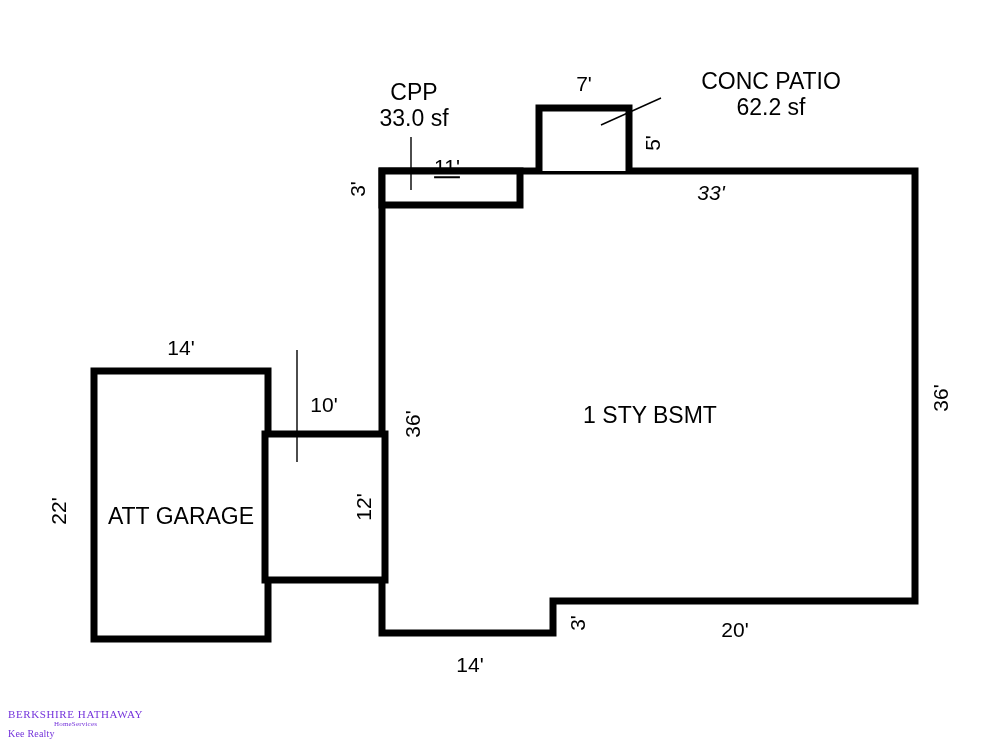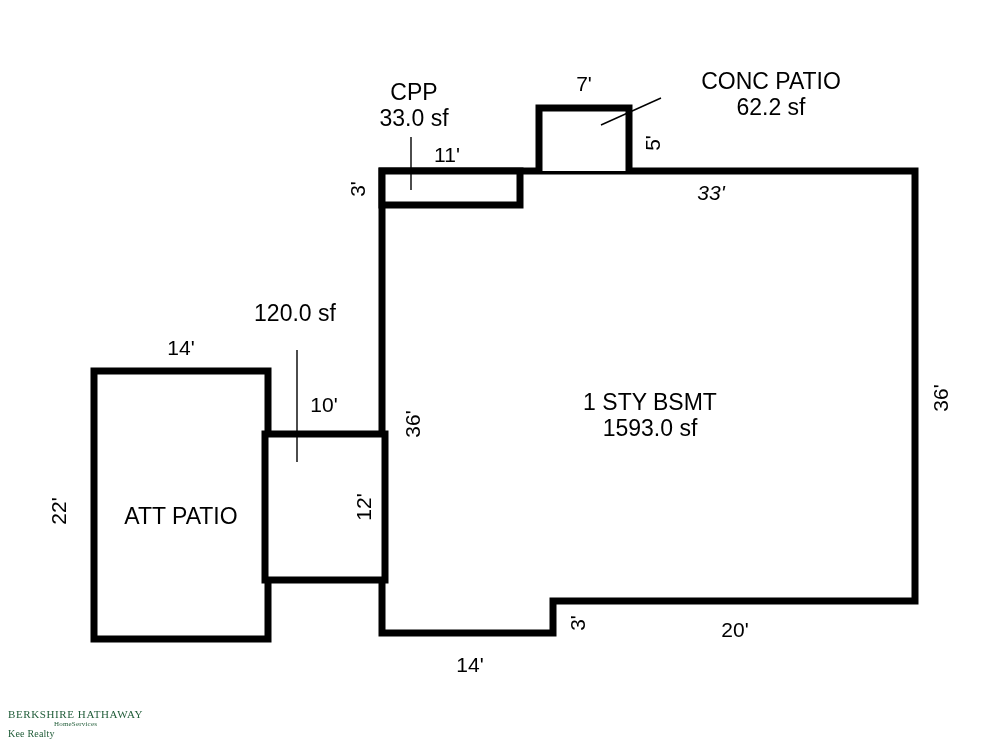--- a/index.html
+++ b/index.html
@@ -49,21 +49,21 @@
   }
   .dim-vert {
     font-size: 21px;
     transform: translate(-50%, -50%) rotate(-90deg);
     transform-origin: 50% 50%;
   }
   #watermark {
     position: absolute;
     left: 8px;
     top: 709px;
-    color: #14532d;
+    color: #6d28d9;
     opacity: 0.95;
     line-height: 1.06;
     font-family: "Liberation Serif", serif;
   }
   #watermark .wm-main {
     display: block;
     font-size: 11px;
     letter-spacing: 0.6px;
     text-align: left;
   }
@@ -97,39 +97,37 @@
     <g>
       <path id="leader-cpp" fill="none" stroke="#000000" stroke-width="1.4" d="M 411,137 L 411,190"></path>
       <path id="leader-breezeway" fill="none" stroke="#000000" stroke-width="1.4" d="M 297,350 L 297,462"></path>
       <path id="leader-patio" fill="none" stroke="#000000" stroke-width="1.4" d="M 601,125 L 661,98"></path>
     </g>
   </svg>
 
   <div id="area-labels">
       <div class="label area-label" style="left: 650px; top: 416px;">
         <span class="ln">1 STY BSMT</span>
-        <span class="ln">1593.0 sf</span>
       </div>
       <div class="label area-label" style="left: 181px; top: 517px;">
-        <span class="ln">ATT PATIO</span>
+        <span class="ln">ATT GARAGE</span>
       </div>
       <div class="label area-label" style="left: 295px; top: 314px;">
-        <span class="ln">120.0 sf</span>
       </div>
       <div class="label area-label" style="left: 414px; top: 106px;">
         <span class="ln">CPP</span>
         <span class="ln">33.0 sf</span>
       </div>
       <div class="label area-label" style="left: 759px; top: 95px; margin-left: 12px;">
         <span class="ln">CONC PATIO</span>
         <span class="ln">62.2 sf</span>
       </div>
     </div>
   <div id="dimension-labels">
-      <div class="label dim-label" style="left: 447px; top: 155px;">11'</div>
+      <div class="label dim-label" style="left: 447px; top: 167px; text-decoration: underline;">11'</div>
       <div class="label dim-vert" style="left: 358px; top: 189px;">3'</div>
       <div class="label dim-label" style="left: 584px; top: 84px;">7'</div>
       <div class="label dim-vert" style="left: 653px; top: 143px;">5'</div>
       <div class="label dim-label" style="left: 711px; top: 193px; font-style: italic;">33'</div>
       <div class="label dim-vert" style="left: 941px; top: 398px;">36'</div>
       <div class="label dim-vert" style="left: 413px; top: 424px;">36'</div>
       <div class="label dim-label" style="left: 735px; top: 630px;">20'</div>
       <div class="label dim-vert" style="left: 578px; top: 623px;">3'</div>
       <div class="label dim-label" style="left: 470px; top: 665px;">14'</div>
       <div class="label dim-label" style="left: 181px; top: 348px;">14'</div>

